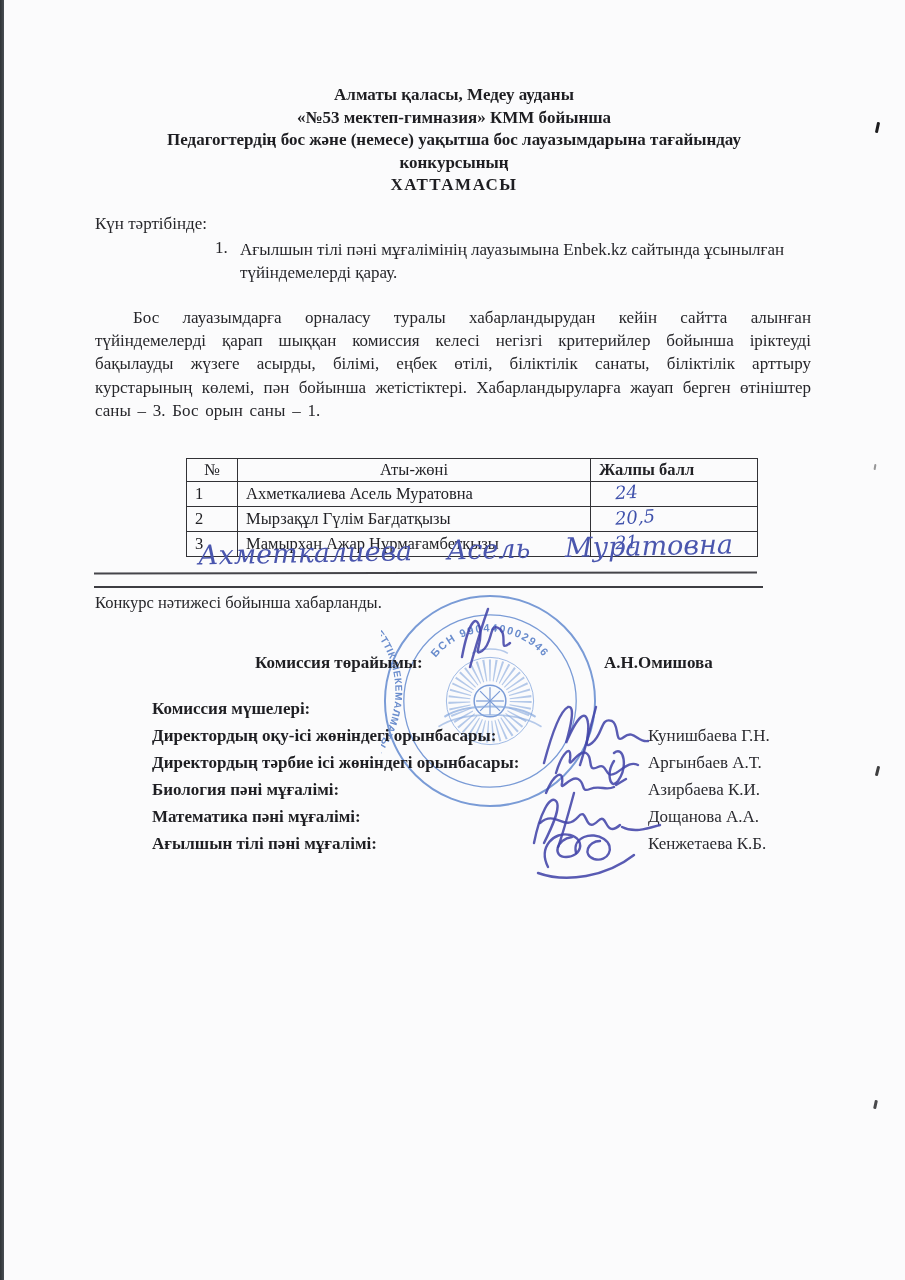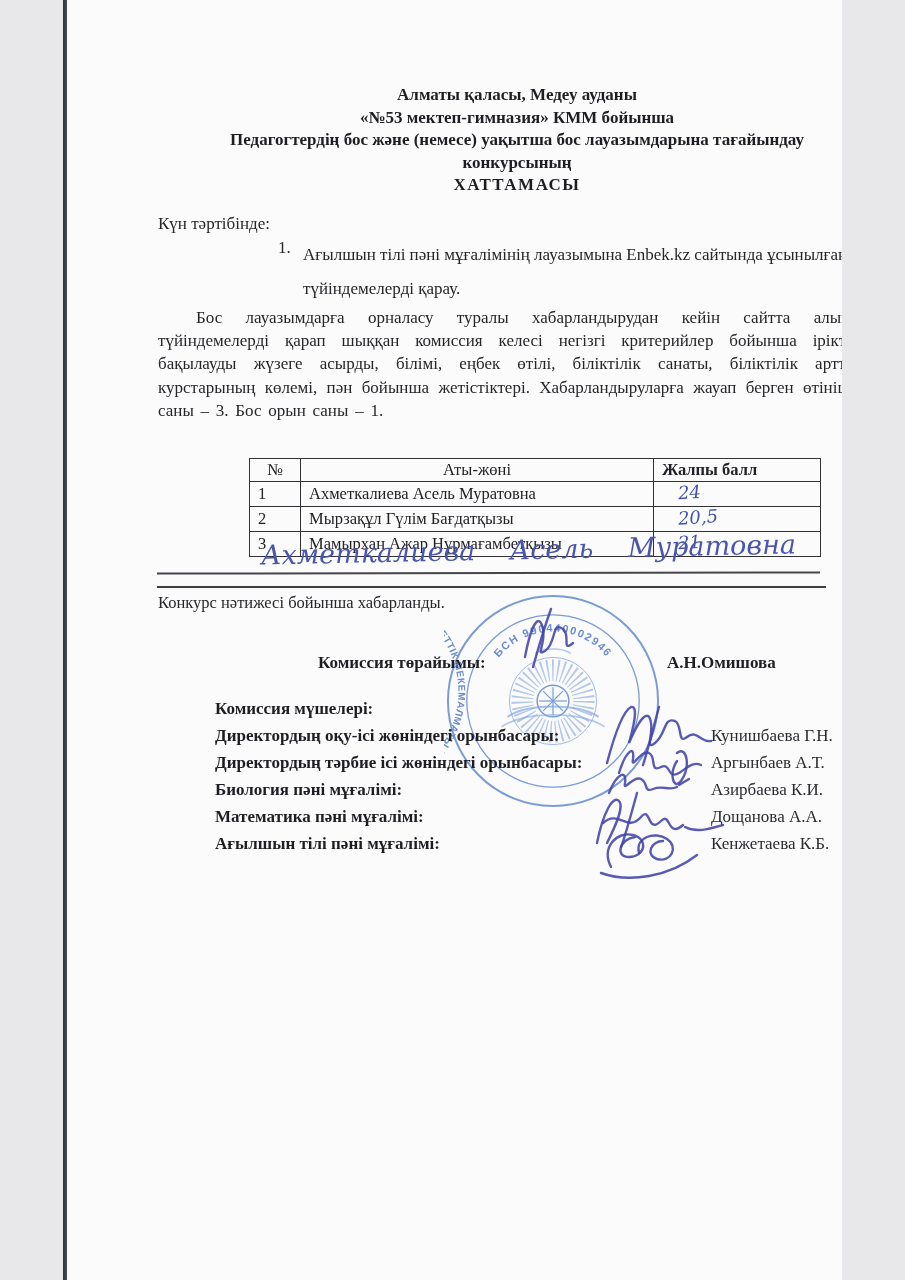--- a/index.html
+++ b/index.html
@@ -1,17 +1,17 @@
 <!DOCTYPE html>
 <html><head>
 <meta charset="utf-8">
 <style>
   html,body{margin:0;padding:0;background:#e8e8ea;}
   .page{
-    position:relative;width:779px;height:1280px;margin:0 auto;
+    position:relative;width:905px;height:1280px;margin:0 auto;
     background:#fbfbfc;overflow:hidden;
     font-family:"Liberation Serif","DejaVu Serif",serif;
     color:#26262a;
   }
   
   .edge-left{position:absolute;left:0;top:0;width:4px;height:1280px;
     background:linear-gradient(to right,#2f3337,#4a4f54);}
   .scan-mark{position:absolute;background:#1d1d1f;border-radius:1px;}
   .mark1{left:876px;top:122px;width:3px;height:11px;transform:rotate(12deg);}
   .mark2{left:874px;top:464px;width:2px;height:6px;transform:rotate(10deg);opacity:.45;}
@@ -21,21 +21,21 @@
   
   .title-block{position:absolute;left:88px;top:84px;width:732px;text-align:center;
     font-weight:bold;font-size:17px;line-height:22.6px;color:#1e1e22;}
   .title-line{white-space:nowrap;}
   .title-caps{letter-spacing:1.5px;}
 
   
   .agenda-heading{position:absolute;left:95px;top:214px;font-size:17px;}
   .agenda-item-number{position:absolute;left:215px;top:238px;font-size:17px;}
   .agenda-item-text{position:absolute;left:240px;top:238px;width:560px;
-    font-size:17px;line-height:34px;}
+    font-size:17px;line-height:23px;}
 
   
   .body-par{position:absolute;left:95px;top:306px;width:716px;margin:0;
     font-size:17px;line-height:23.2px;text-align:justify;text-align-last:left;
     text-indent:38px;word-spacing:2.5px;}
 
   
   .score-table{position:absolute;left:186px;top:458px;border-collapse:collapse;
     table-layout:fixed;width:571px;font-size:16.5px;color:#222226;}
   .score-table td,.score-table th{border:1.6px solid #323236;padding:1px 8px;

